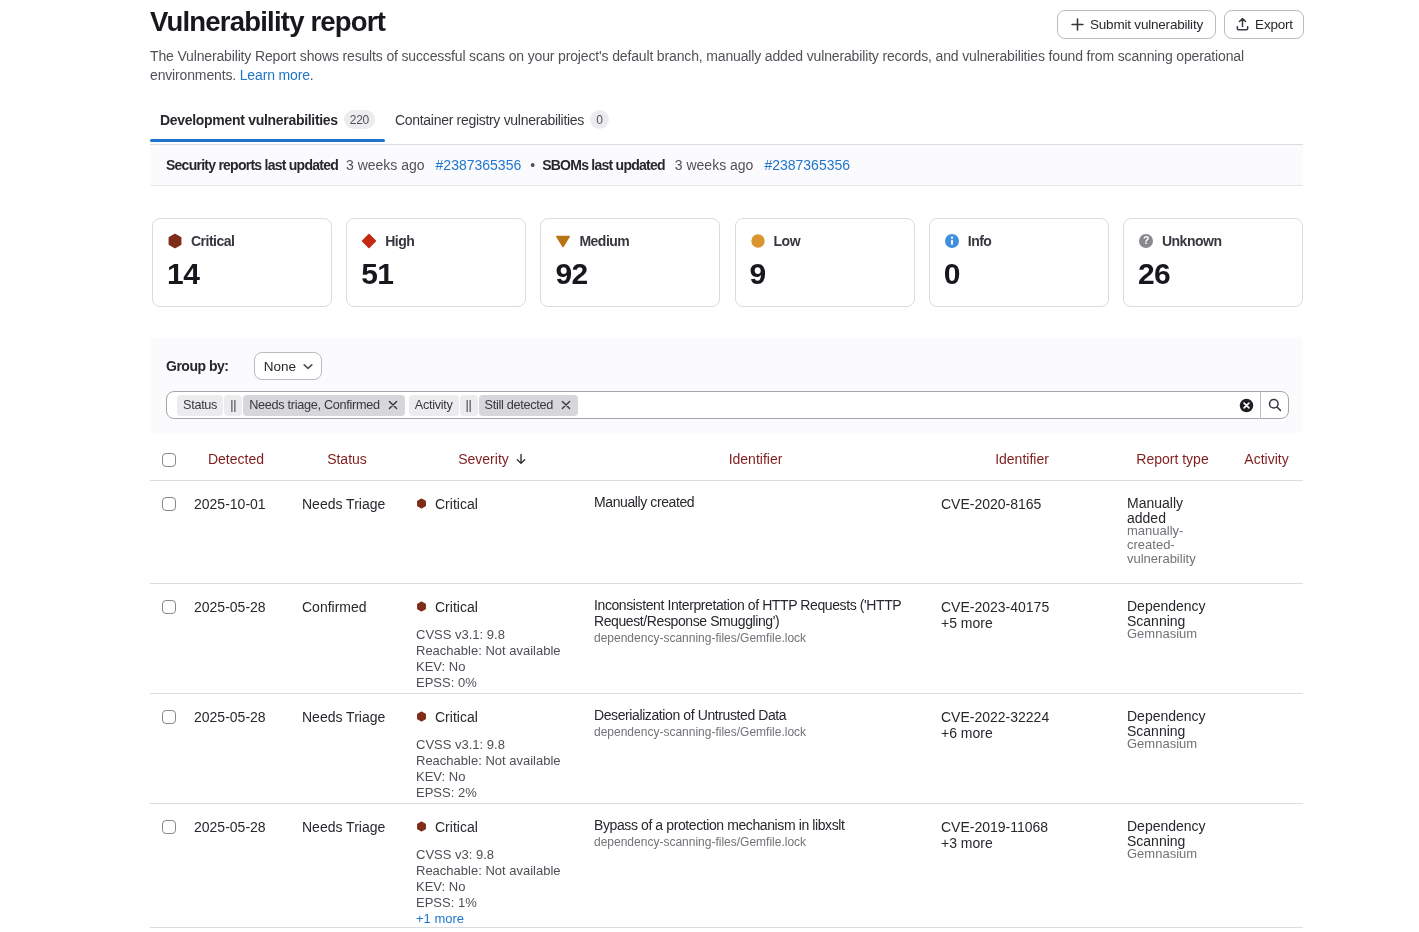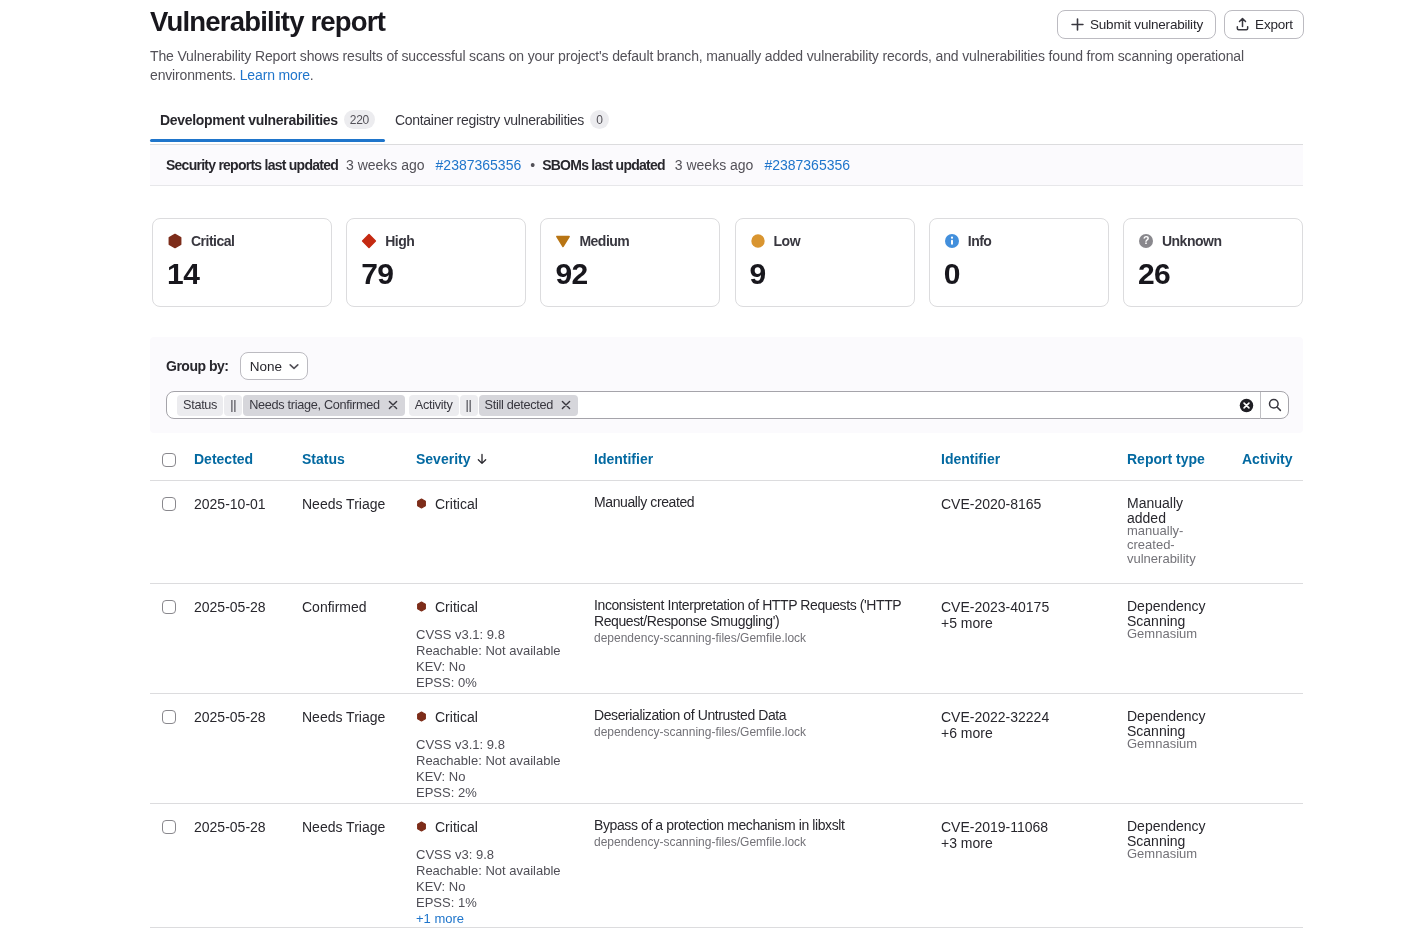--- a/index.html
+++ b/index.html
@@ -22,34 +22,34 @@
 .updbar{position:absolute;left:150px;top:145px;width:1153px;height:41px;background:#fbfafd;border-bottom:1px solid #e7e7ea;display:flex;align-items:center;padding-left:16px;font-size:14px;color:#535158}
 .updbar b{color:#28272d;font-weight:700;letter-spacing:-.75px}
 .updbar i{display:inline-block}
 
 .cards{position:absolute;left:152px;top:218px;display:flex;gap:14.2px}
 .card{width:180px;height:89px;border:1px solid #dcdcde;border-radius:8px;background:#fff;padding:14px 14px 0}
 .card .lbl{display:flex;align-items:center;gap:8px;font-weight:700;font-size:14px;letter-spacing:-.5px;color:#38373f}
 .card .num{margin-top:13px;font-size:30px;font-weight:700;color:#18171d;letter-spacing:-.5px;line-height:24px}
 
 .fpanel{position:absolute;left:150px;top:337px;width:1153px;height:96px;background:#fbfafd;border-radius:4px;padding:15px 16px}
-.grp{display:flex;align-items:center;gap:12px}
+.grp{display:flex;align-items:center;gap:26px}
 .grp b{font-size:14px;letter-spacing:-.5px;color:#28272d}
 .gbtn{display:inline-flex;align-items:center;justify-content:center;gap:7px;width:68px;height:28px;border:1px solid #bcbbc1;border-radius:8px;background:#fff;font-size:13.5px;color:#28272d}
 .sbar{margin-top:11px;margin-right:-2px;height:28px;background:#fff;border:1px solid #a5a4aa;border-radius:8px;display:flex;align-items:center;position:relative;padding-left:10px}
 .tok{display:flex;align-items:center;gap:1px;margin-right:4px}
 .seg{display:inline-flex;align-items:center;height:21px;padding:0 6px;background:#ececef;border-radius:4px;font-size:12.7px;letter-spacing:-.3px;color:#38373f}
 .seg.val{background:#d6d6db;gap:7px}
 .sright{position:absolute;right:0;top:0;bottom:0;display:flex;align-items:center}
 .sdiv{width:1px;height:27px;background:#bfbfc3}
 .sclear{width:28px;display:flex;justify-content:center}
 .smag{width:27px;display:flex;justify-content:center}
 
 table{position:absolute;left:150px;top:441px;width:1153px;border-collapse:collapse;table-layout:fixed;font-size:14px}
-th{font-weight:700;text-align:left;vertical-align:top;padding:10px 12px 0 12px;color:#0369a1}
+th{font-weight:400;text-align:center;vertical-align:top;padding:10px 12px 0 12px;color:#7f1d1d}
 td{vertical-align:top;padding:15px 12px 0 12px}
 tr{border-bottom:1px solid #dcdcde}
 thead tr{height:39px}
 .cb{display:inline-block;width:14px;height:14px;border:1px solid #89888d;border-radius:4px;background:#fff}
 .sev{display:flex;align-items:center;gap:8px}
 .subinfo{margin-top:12px;font-size:13px;line-height:16px;color:#4f4e56}
 .path{font-size:12px;color:#737278;margin-top:3px;line-height:12px;letter-spacing:0}
 .sub2{font-size:13px;line-height:14px;color:#737278;margin-top:-2px}
 .rt{line-height:15px}
 .dsc{line-height:16px;letter-spacing:-.4px;padding-top:13px}
@@ -80,21 +80,21 @@
   <div class="card">
       <div class="lbl"><svg width="16" height="16" viewBox="0 0 16 16">
           <path d="M8 1.5l5.63 3.25v6.5L8 14.5l-5.63-3.25v-6.5z" fill="#7d2d1a" stroke="#7d2d1a" stroke-width="1.6" stroke-linejoin="round"></path>
         </svg>Critical</div>
       <div class="num">14</div>
     </div>
   <div class="card">
       <div class="lbl"><svg width="16" height="16" viewBox="0 0 16 16">
           <path d="M8 1.6L14.4 8 8 14.4 1.6 8z" fill="#c42a12" stroke="#c42a12" stroke-width="1.5" stroke-linejoin="round"></path>
         </svg>High</div>
-      <div class="num">79</div>
+      <div class="num">51</div>
     </div>
   <div class="card">
       <div class="lbl"><svg width="16" height="16" viewBox="0 0 16 16">
           <path d="M2 3.6h12L8 13.4z" fill="#b87514" stroke="#b87514" stroke-width="1.8" stroke-linejoin="round"></path>
         </svg>Medium</div>
       <div class="num">92</div>
     </div>
   <div class="card">
       <div class="lbl"><svg width="16" height="16" viewBox="0 0 16 16">
           <circle cx="8" cy="8" r="6.7" fill="#d99530"></circle>

